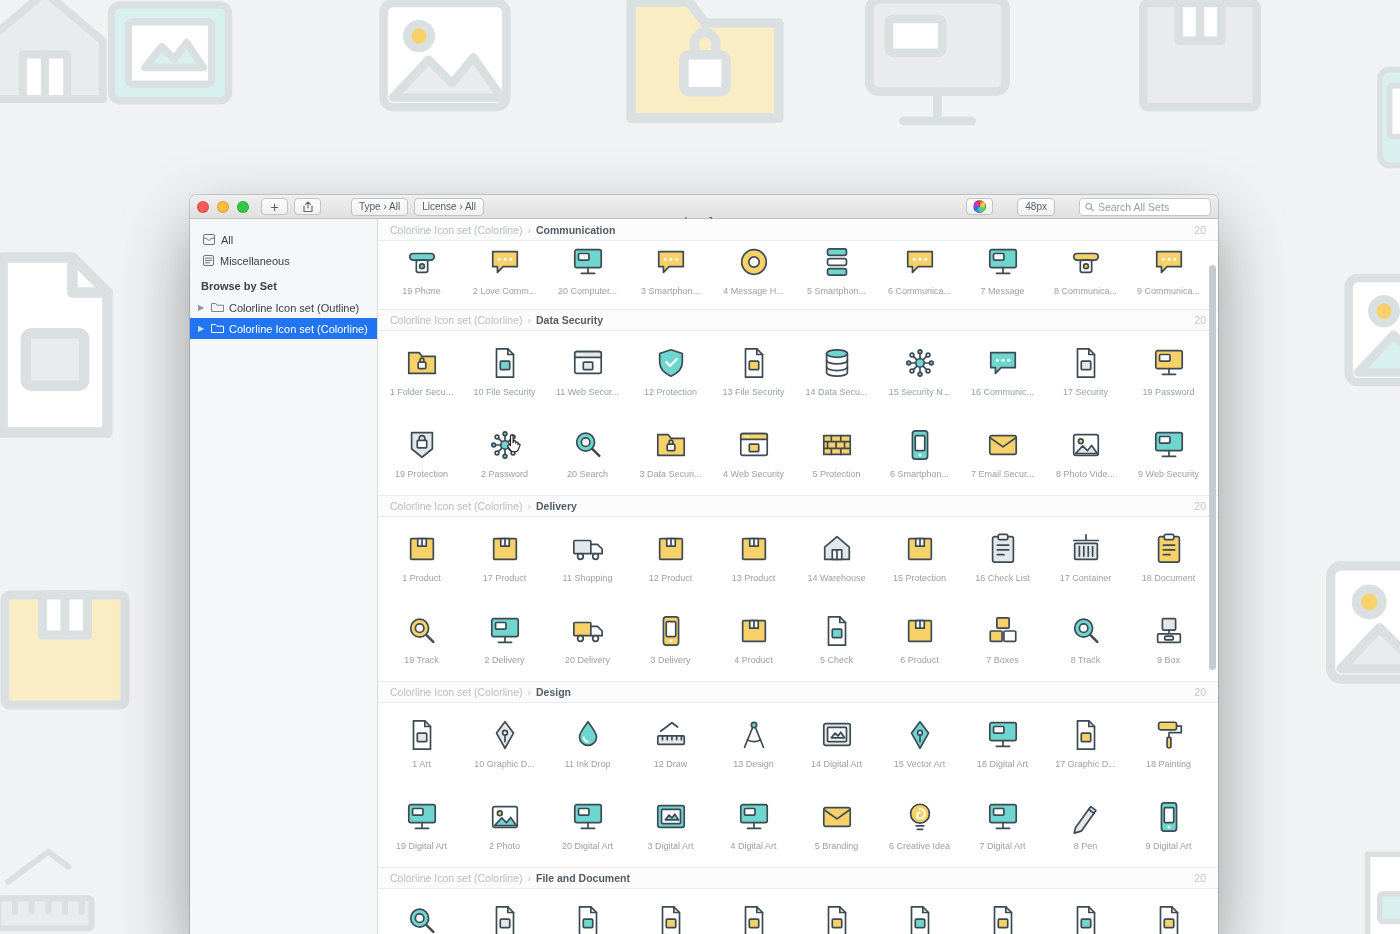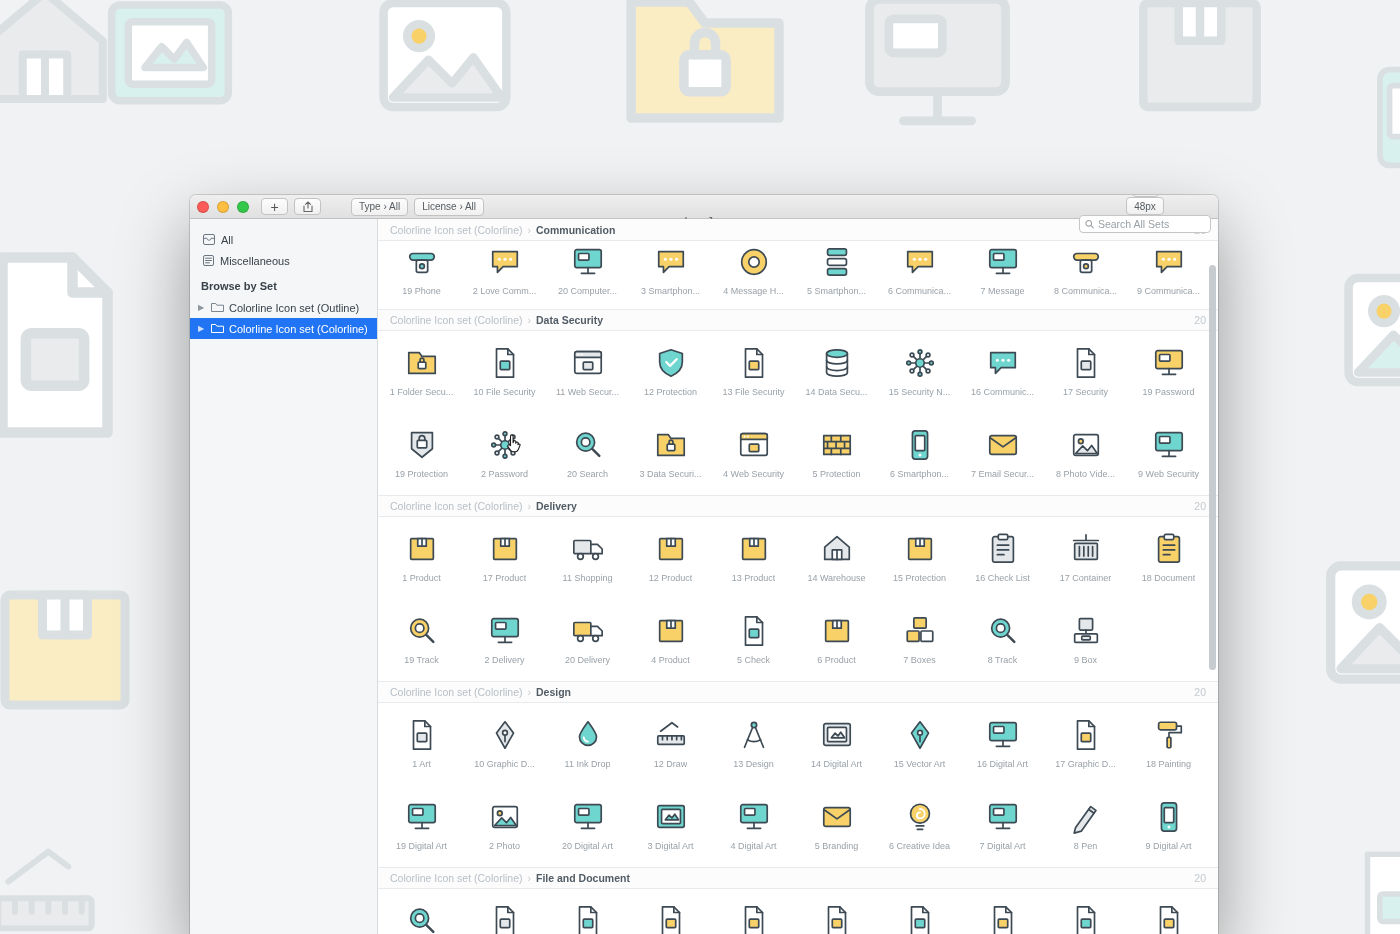--- a/index.html
+++ b/index.html
@@ -38,21 +38,21 @@
     background:linear-gradient(#fdfdfd,#f0f0f0);
     color:#5f5f5f; font-size:11px; display:flex; align-items:center; justify-content:center;
     padding:8px 7px; white-space:nowrap; cursor:default;
   }
   .tb-btn.sq { width:27px; padding:0; }
   .pill { font-size:10px; color:#565c61; }
   .win-title {
     position:absolute; left:0; right:0; top:15px; height:24px; line-height:24px;
     text-align:center; font-size:12px; color:#6a6a6a; pointer-events:none;
   }
-  .tb-right { margin-left:auto; display:flex; gap:0; align-items:center; z-index:1;flex-direction:column; }
+  .tb-right { margin-left:auto; display:flex; gap:24px; align-items:center; z-index:1; }
   .wheel { width:13px; height:13px; border-radius:50%;
     background:conic-gradient(#f33,#fd3,#5d4,#3cc,#36f,#c3e,#f33); border:1px solid rgba(0,0,0,.18); }
   .search {
     width:132px; height:18px; background:#fff; border:1px solid #c6c6c6; border-radius:4px;
     display:flex; align-items:center; gap:4px; padding:0 5px;
   }
   .search input { border:none; outline:none; width:100%; font-size:10.5px; color:#333; background:transparent;
     font-family:"Liberation Sans","DejaVu Sans",sans-serif; }
   .search input::placeholder { color:#9aa0a5; }
 
@@ -747,20 +747,30 @@
                       <path d="M21 13h7l5 5v5H21z" fill="#ffffff"></path>
                       <circle cx="10" cy="26" r="3" fill="#ffffff"></circle>
                       <circle cx="26" cy="26" r="3" fill="#ffffff"></circle>
                     </g>
                   </svg></div>
                 <div class="lbl">20 Delivery</div>
               </div>
               <div class="cell">
                 <div class="glyph"><svg viewBox="0 0 36 36" width="100%" height="100%">
                     <g stroke="#3D4A54" stroke-width="1.8" stroke-linejoin="round" stroke-linecap="round">
+                      <rect x="10" y="3" width="16" height="30" rx="3" fill="#F8D169"></rect>
+                      <rect x="13" y="8" width="10" height="16" rx="1" fill="#ffffff"></rect>
+                      <circle cx="18" cy="28.5" r="1.6" fill="#ffffff" stroke="none"></circle>
+                    </g>
+                  </svg></div>
+                <div class="lbl">3 Delivery</div>
+              </div>
+              <div class="cell">
+                <div class="glyph"><svg viewBox="0 0 36 36" width="100%" height="100%">
+                    <g stroke="#3D4A54" stroke-width="1.8" stroke-linejoin="round" stroke-linecap="round">
                       <rect x="6" y="7" width="24" height="22" rx="1" fill="#F8D169"></rect>
                       <rect x="13.5" y="7" width="9" height="8" fill="#ffffff"></rect>
                       <path d="M18 7v8" fill="none"></path>
                     </g>
                   </svg></div>
                 <div class="lbl">4 Product</div>
               </div>
               <div class="cell">
                 <div class="glyph"><svg viewBox="0 0 36 36" width="100%" height="100%">
                     <g stroke="#3D4A54" stroke-width="1.8" stroke-linejoin="round" stroke-linecap="round">

